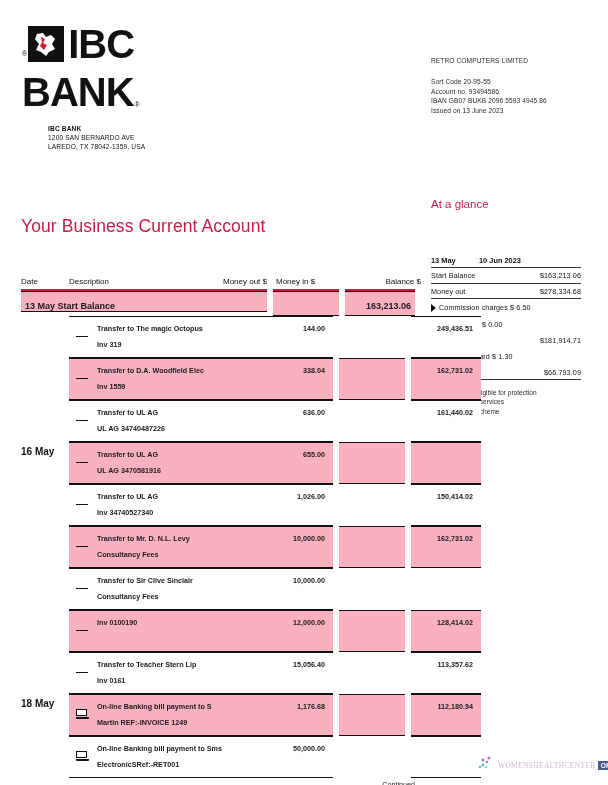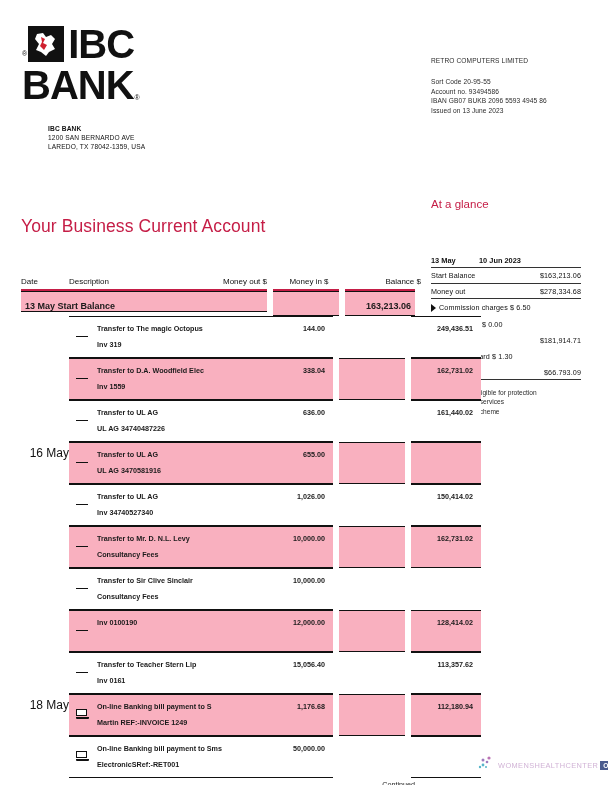--- a/index.html
+++ b/index.html
@@ -56,21 +56,21 @@
     font-family: "Liberation Sans", sans-serif;
     font-weight: bold;
     font-size: 40px;
     line-height: 36px;
     letter-spacing: -1px;
     color: #111111;
   }
   .logo-bank-row {
     display: flex;
     align-items: flex-end;
-    margin-top: 4px;
+    margin-top: 11px;
   }
   .logo-bank {
     font-family: "Liberation Sans", sans-serif;
     font-weight: bold;
     font-size: 40px;
     line-height: 38px;
     letter-spacing: -1px;
     color: #111111;
   }
   .logo-reg-right {
@@ -181,21 +181,21 @@
   .thead {
     display: flex;
     font-size: 8px;
     color: #111;
     padding-bottom: 3px;
   }
   .c-date   { width: 48px; flex: 0 0 48px; }
   .c-desc   { width: 132px; flex: 0 0 132px; }
   .c-out    { width: 66px; flex: 0 0 66px; text-align: right; }
   .c-gap    { width: 6px; flex: 0 0 6px; }
-  .c-in     { width: 66px; flex: 0 0 66px; text-align: center; }
+  .c-in     { width: 66px; flex: 0 0 66px; text-align: left; }
   .c-gap2   { width: 6px; flex: 0 0 6px; }
   .c-bal    { width: 70px; flex: 0 0 70px; text-align: right; }
 
   .thead .c-out, .thead .c-in, .thead .c-bal { padding-right: 3px; }
 
   .headrule {
     display: flex;
     height: 1.6px;
   }
   .headrule .seg { background: #c51d46; height: 1.6px; }
@@ -224,25 +224,24 @@
     font-size: 7.2px;
     white-space: nowrap;
     overflow: hidden;
   }
   .amt { padding-right: 4px; text-align: right; }
   .desc-txt { padding-left: 4px; }
 
   .datecell {
     width: 48px;
     flex: 0 0 48px;
-    font-size: 12px;
-    font-weight: normal;
+    font-size: 10px;
+    font-weight: bold;
     color: #111;
     padding-top: 4px;
-    text-align: right;
   }
 
   
   .icon-col {
     width: 20px;
     flex: 0 0 20px;
     position: relative;
   }
   .dash-icon {
     position: absolute;
@@ -311,21 +310,21 @@
     top: 756px;
     display: flex;
     align-items: center;
     opacity: 0.85;
   }
   #watermark .wm-dots { margin-right: 2px; }
   #watermark .wm-text {
     font-size: 7.4px;
     letter-spacing: 0.4px;
     color: #c9a6cf;
-    font-family: Liberation Sans, sans-serif;
+    font-family: Liberation Serif, serif;
   }
   #watermark .wm-org {
     font-size: 6.6px;
     font-weight: bold;
     color: #ffffff;
     background: #2b3f7a;
     padding: 1px 3px;
     margin-left: 2px;
     letter-spacing: 0.3px;
   }

